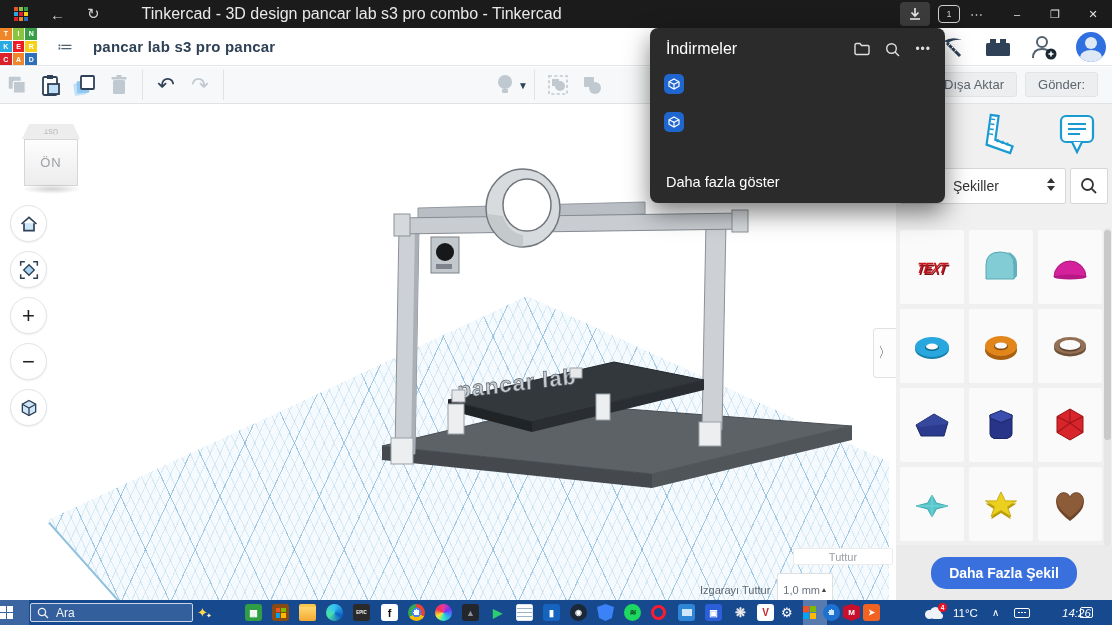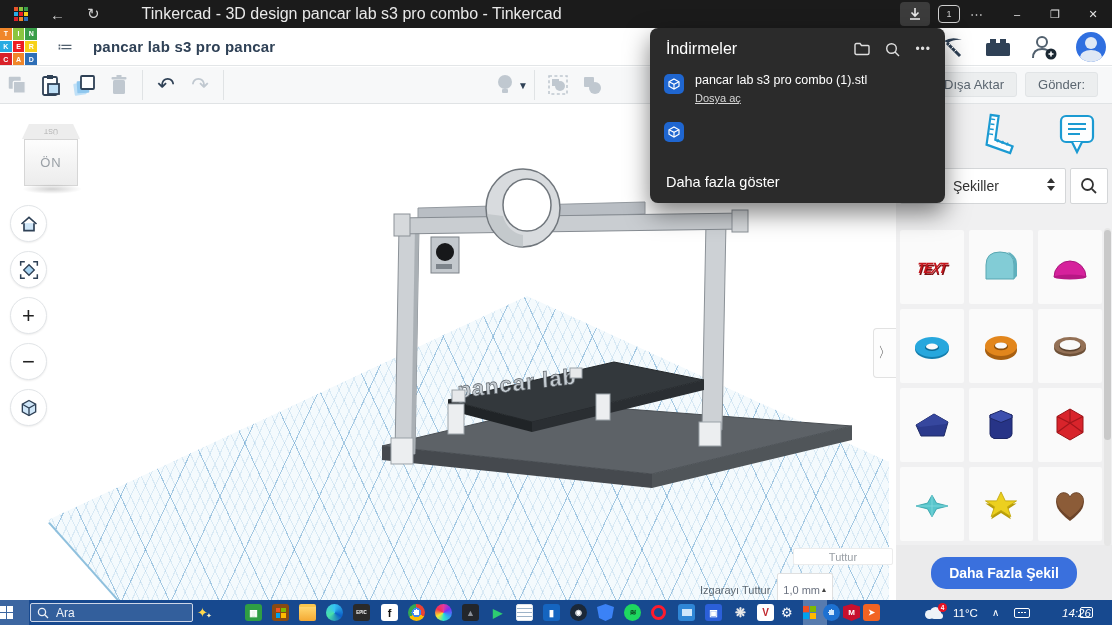--- a/index.html
+++ b/index.html
@@ -486,24 +486,20 @@
       </div>
     </div>
 
     <div class="dl-item">
       <div class="stl-ic">
         <svg width="12" height="12" viewBox="0 0 12 12">
             <polygon points="6,1 11,3.8 11,8.2 6,11 1,8.2 1,3.8" fill="none" stroke="#fff" stroke-width="1.2"></polygon>
             <path d="M1 3.8 L6 6.4 L11 3.8 M6 6.4 V11" stroke="#fff" stroke-width="1.2" fill="none"></path>
           </svg>
       </div>
-      <div>
-        <div class="dl-name">pancar lab s3 pro combo (1).stl</div>
-        <div class="dl-sub link">Dosya aç</div>
-      </div>
     </div>
 
     <div class="dl-item" style="margin-top:8px;">
       <div class="stl-ic">
         <svg width="12" height="12" viewBox="0 0 12 12">
             <polygon points="6,1 11,3.8 11,8.2 6,11 1,8.2 1,3.8" fill="none" stroke="#fff" stroke-width="1.2"></polygon>
             <path d="M1 3.8 L6 6.4 L11 3.8 M6 6.4 V11" stroke="#fff" stroke-width="1.2" fill="none"></path>
           </svg>
       </div>
     </div>

